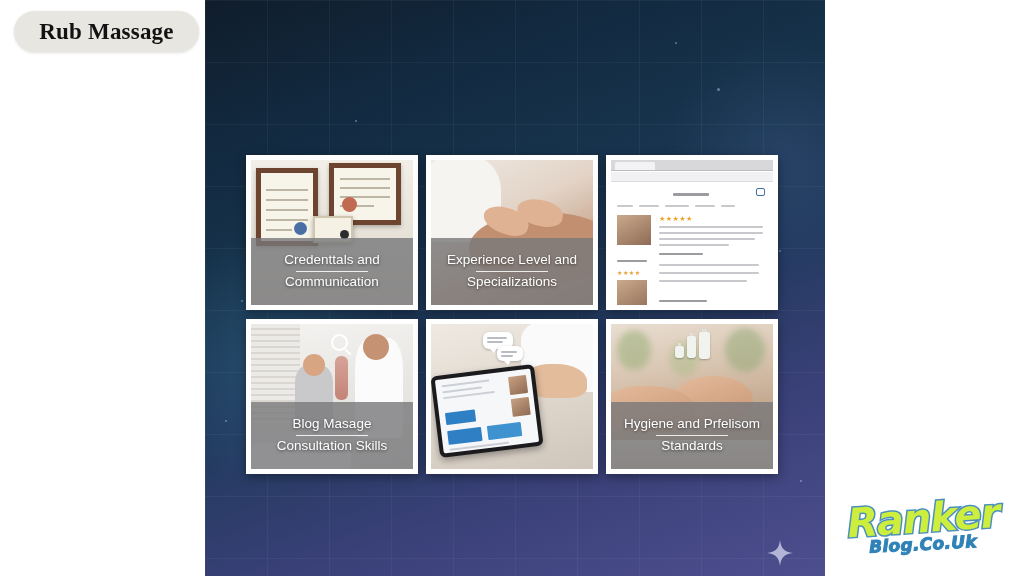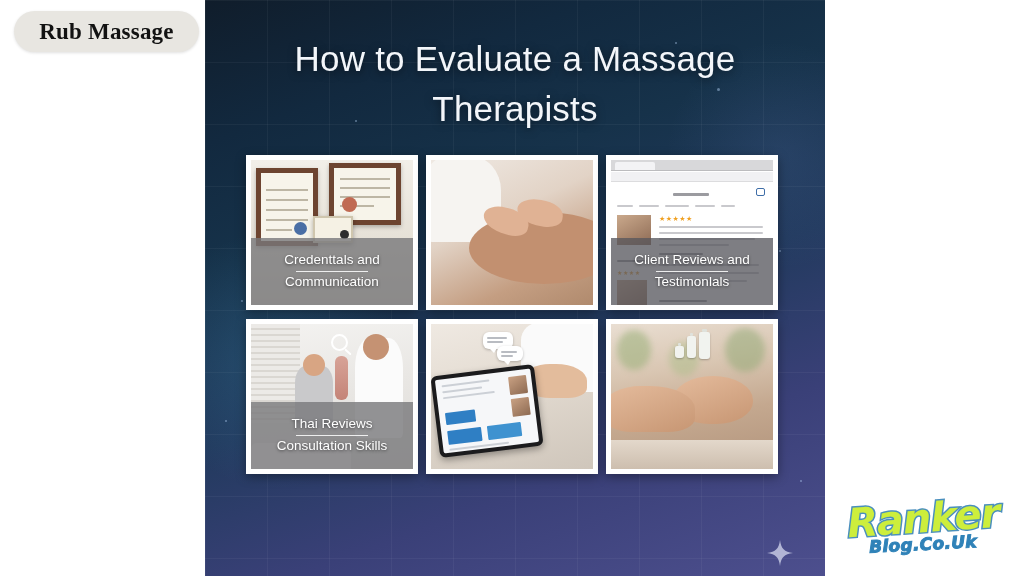--- a/index.html
+++ b/index.html
@@ -237,21 +237,20 @@
 
   <div class="dot" style="left:92px;top:196px;width:3px;height:3px;"></div>
   <div class="dot" style="left:36px;top:300px;width:2px;height:2px;"></div>
   <div class="dot" style="left:150px;top:120px;width:2px;height:2px;"></div>
   <div class="dot" style="left:512px;top:88px;width:3px;height:3px;"></div>
   <div class="dot" style="left:470px;top:42px;width:2px;height:2px;"></div>
   <div class="dot" style="left:574px;top:250px;width:2px;height:2px;"></div>
   <div class="dot" style="left:20px;top:420px;width:2px;height:2px;"></div>
   <div class="dot" style="left:595px;top:480px;width:2px;height:2px;"></div>
 
-  <div class="slide-title">How to Evaluate a Massage Therapists</div>
 
   <div class="card-grid">
 
     <div class="card">
       <div class="card-img bg-certs">
         <div class="frame" style="left:5px;top:8px;width:62px;height:78px;">
           <div class="ln" style="top:16px;"></div>
             <div class="ln" style="top:26px;"></div>
           <div class="ln" style="top:36px;"></div>
             <div class="ln" style="top:46px;"></div>
@@ -278,20 +277,25 @@
         </div>
       </div>
     </div>
 
     <div class="card">
       <div class="card-img bg-massage">
         <div class="whitecoat" style="left:-6px;top:-4px;width:76px;height:86px;"></div>
         <div class="torso" style="left:38px;top:52px;width:150px;height:72px;"></div>
         <div class="hand" style="left:52px;top:48px;width:46px;height:26px;transform:rotate(14deg);"></div>
         <div class="hand" style="left:86px;top:40px;width:46px;height:26px;transform:rotate(8deg);"></div>
+        <div class="cap">
+          <div class="cap-l1">Experience Level and</div>
+          <div class="cap-rule"></div>
+          <div class="cap-l2">Specializations</div>
+        </div>
       </div>
     </div>
 
     <div class="card">
       <div class="card-img bg-browser">
         <div class="bwr-chrome">
           <div class="bwr-tab"></div>
         </div>
         <div class="bwr-url">
           <div class="bwr-urlbar"></div>
@@ -312,40 +316,35 @@
           <div class="rv-line" style="left:48px;top:62px;width:70px;"></div>
           <div class="rv-line d" style="left:48px;top:71px;width:44px;"></div>
           <div class="rv-line d" style="left:6px;top:78px;width:30px;"></div>
           <div class="stars sm" style="left:6px;top:88px;">★★★★</div>
           <div class="rv-line" style="left:48px;top:82px;width:100px;"></div>
           <div class="rv-line" style="left:48px;top:90px;width:100px;"></div>
           <div class="rv-line" style="left:48px;top:98px;width:88px;"></div>
           <div class="rv-thumb" style="left:6px;top:98px;width:30px;height:34px;"></div>
           <div class="rv-line d" style="left:48px;top:118px;width:48px;"></div>
         </div>
-        <div class="cap dark">
-          <div class="cap-l1">Client Reviews and</div>
-          <div class="cap-rule"></div>
-          <div class="cap-l2">Testimonlals</div>
-        </div>
       </div>
     </div>
 
     <div class="card">
       <div class="card-img bg-consult">
         <div class="blinds"></div>
         <div class="person" style="left:104px;top:14px;width:48px;height:100px;background:#fbfbfb;border-radius:30% 30% 6% 6%;"></div>
         <div class="person" style="left:112px;top:10px;width:26px;height:26px;background:#c59273;border-radius:50%;"></div>
         <div class="person" style="left:44px;top:42px;width:38px;height:62px;background:#c9c9cb;border-radius:28% 28% 6% 6%;"></div>
         <div class="person" style="left:52px;top:30px;width:22px;height:22px;background:#d8a583;border-radius:50%;"></div>
         <div class="anatomy" style="left:84px;top:32px;"></div>
         <div class="magnifier" style="left:80px;top:10px;"></div>
         <div class="table-pad"></div>
         <div class="cap">
-          <div class="cap-l1">Thai Reviews</div>
+          <div class="cap-l1">Blog Masage</div>
           <div class="cap-rule"></div>
           <div class="cap-l2">Consultation Skills</div>
         </div>
       </div>
     </div>
 
     <div class="card">
       <div class="card-img bg-tablet">
         <div class="shirt" style="right:-4px;top:-2px;width:76px;height:70px;"></div>
         <div class="arm" style="right:6px;top:40px;width:62px;height:34px;"></div>
@@ -377,20 +376,25 @@
       <div class="card-img bg-spa">
         <div class="spa-blur" style="left:6px;top:6px;width:34px;height:40px;background:#9ab079;opacity:.55;"></div>
         <div class="spa-blur" style="right:8px;top:4px;width:40px;height:44px;background:#8fa873;opacity:.5;"></div>
         <div class="spa-blur" style="left:58px;top:18px;width:30px;height:34px;background:#a8bd86;opacity:.45;"></div>
         <div class="bottle" style="left:76px;top:12px;width:9px;height:22px;"></div>
         <div class="bottle" style="left:88px;top:8px;width:11px;height:27px;"></div>
         <div class="bottle" style="left:64px;top:22px;width:9px;height:12px;"></div>
         <div class="woman" style="left:62px;top:52px;width:80px;height:48px;"></div>
         <div class="woman" style="left:-6px;top:62px;width:90px;height:46px;border-radius:40% 50% 30% 30%;"></div>
         <div class="towel"></div>
+        <div class="cap">
+          <div class="cap-l1">Hygiene and Prfelisom</div>
+          <div class="cap-rule"></div>
+          <div class="cap-l2">Standards</div>
+        </div>
       </div>
     </div>
 
   </div>
 
 
   <svg class="sparkle" viewBox="0 0 24 24">
     <path d="M12 0 C13 8 16 11 24 12 C16 13 13 16 12 24 C11 16 8 13 0 12 C8 11 11 8 12 0 Z" fill="currentColor"></path>
   </svg>
 

